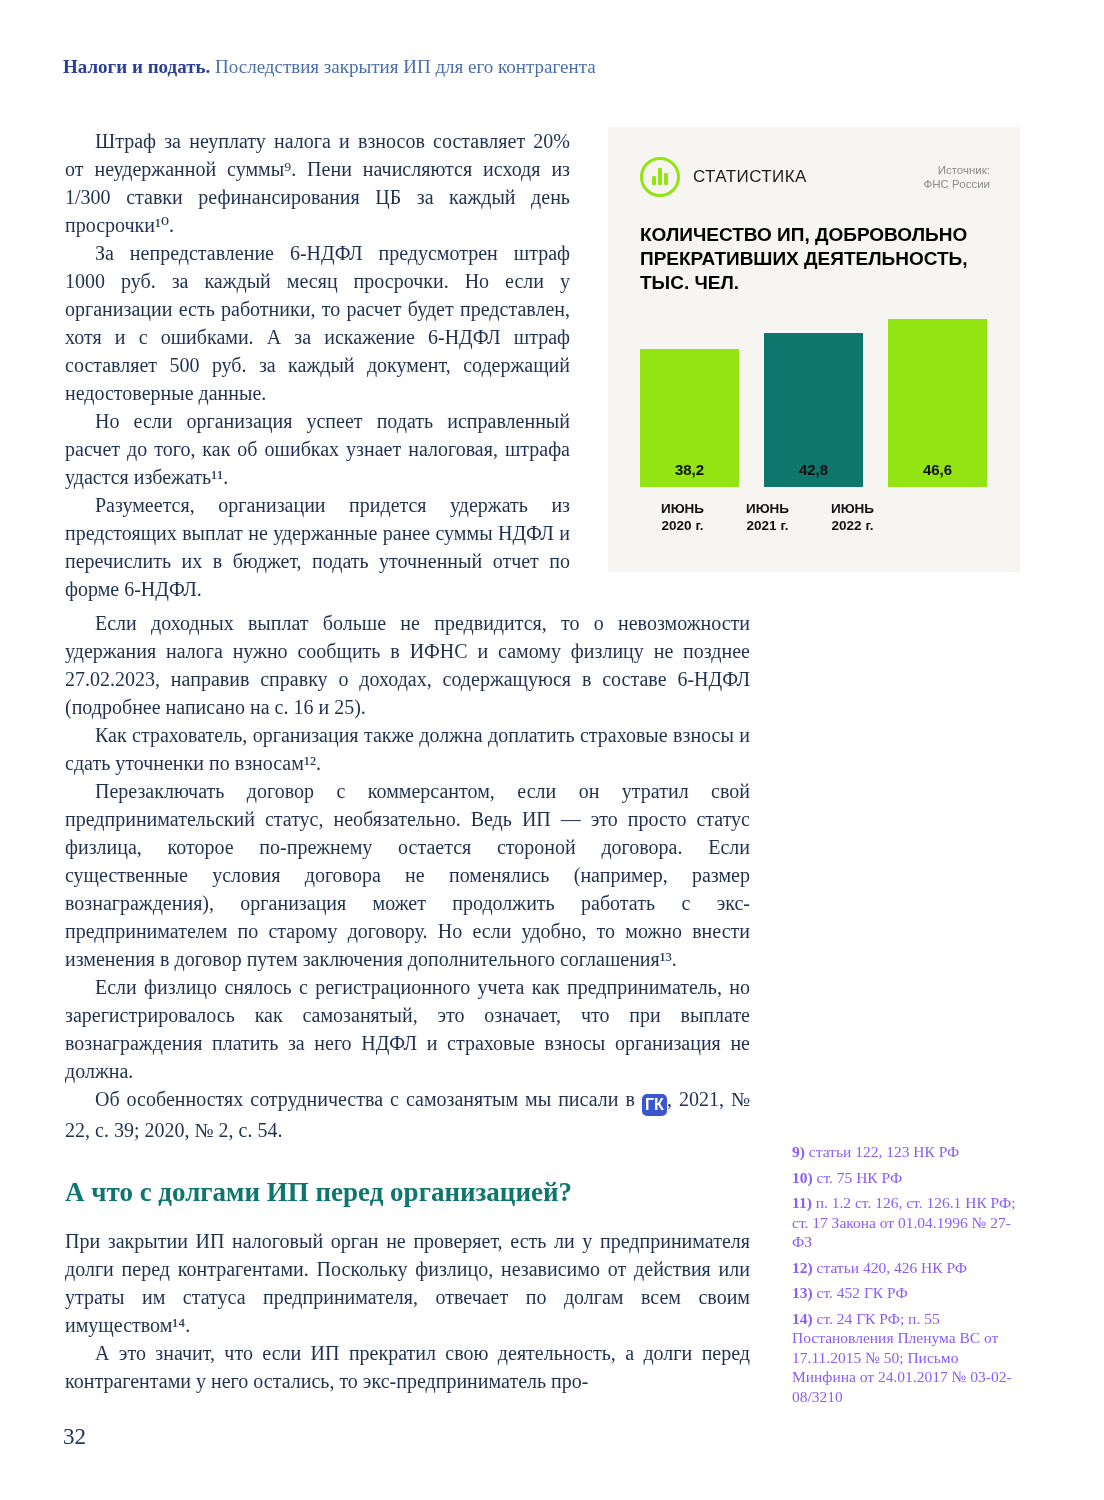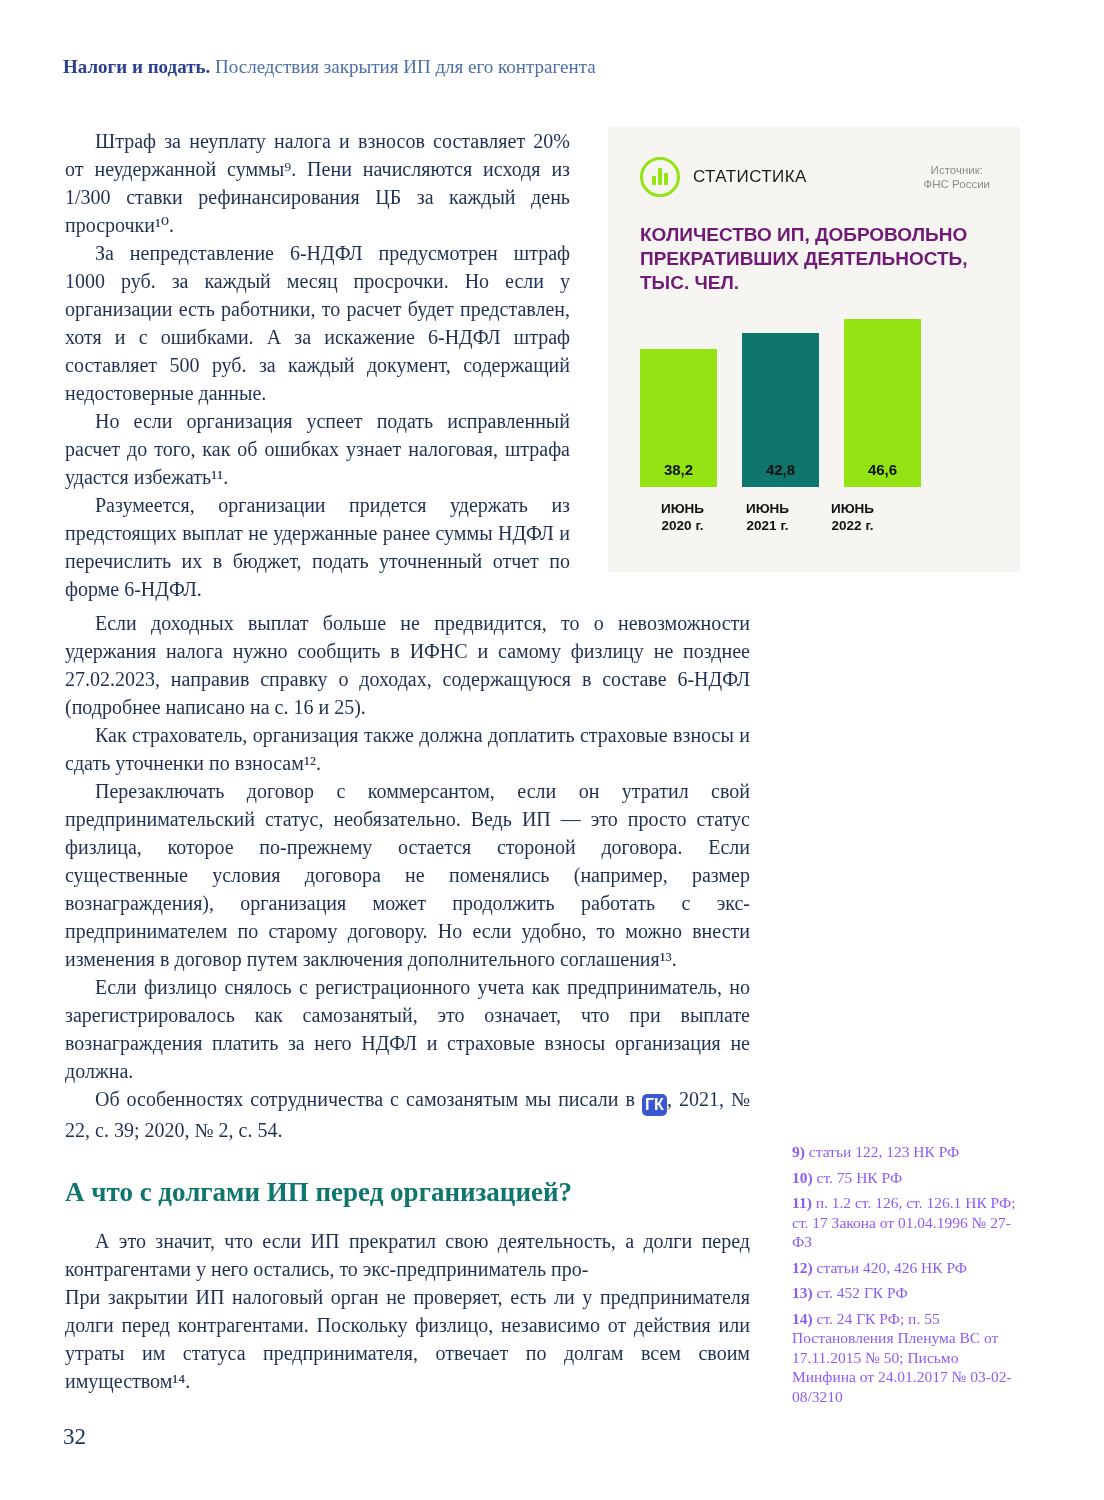--- a/index.html
+++ b/index.html
@@ -41,24 +41,24 @@
     font-family:"Liberation Sans","DejaVu Sans",sans-serif; color:#141414;
   }
   .stats-head { display:flex; align-items:center; }
   .stat-icon {
     width:40px; height:40px; border:3px solid var(--green); border-radius:50%;
     display:inline-flex; align-items:flex-end; justify-content:center; gap:2px;
     padding-bottom:9px; flex:0 0 auto;
   }
   .stat-icon i { display:block; width:4px; background:var(--green); border-radius:1px; }
   .stats-label { font-size:17px; margin-left:13px; color:#1c1c1c; letter-spacing:.4px; }
-  .stats-source { margin-left:auto; font-size:11.5px; line-height:14px; color:#8b8b8b; text-align:center; }
-  .chart-title { margin-top:26px; font-weight:bold; font-size:19px; line-height:24px; max-width:345px; color:#701a75; }
+  .stats-source { margin-left:auto; font-size:11.5px; line-height:14px; color:#8b8b8b; text-align:right; }
+  .chart-title { margin-top:26px; font-weight:bold; font-size:19px; line-height:24px; max-width:345px; color:#000000; }
   .bars { display:flex; align-items:flex-end; gap:25px; margin-top:22px; height:170px; }
-  .bar { width:77px; position:relative;text-decoration:underline; }
+  .bar { width:99px; position:relative;text-decoration:underline; }
   .bar-value {
     position:absolute; bottom:9px; left:0; width:100%; text-align:center;
     font-weight:bold; font-size:15px; color:#111;
   }
   .bar-labels { display:flex; margin-top:13px; }
   .bar-label { width:85px; text-align:center; font-weight:bold; font-size:13.5px; line-height:17px; color:#111; }
 
   
   .gk-badge {
     display:inline-flex; align-items:center; justify-content:center;
@@ -137,22 +137,22 @@
 
     <div class="full-col">
       <p class="body">Если доходных выплат больше не предвидится, то о невозможности удержания налога нужно сообщить в ИФНС и самому физлицу не позднее 27.02.2023, направив справку о доходах, содержащуюся в составе 6-НДФЛ (подробнее написано на с. 16 и 25).</p>
       <p class="body">Как страхователь, организация также должна доплатить страховые взносы и сдать уточненки по взносам¹².</p>
       <p class="body">Перезаключать договор с коммерсантом, если он утратил свой предпринимательский статус, необязательно. Ведь ИП — это просто статус физлица, которое по-прежнему остается стороной договора. Если существенные условия договора не поменялись (например, размер вознаграждения), организация может продолжить работать с экс-предпринимателем по старому договору. Но если удобно, то можно внести изменения в договор путем заключения дополнительного соглашения¹³.</p>
       <p class="body">Если физлицо снялось с регистрационного учета как предприниматель, но зарегистрировалось как самозанятый, это означает, что при выплате вознаграждения платить за него НДФЛ и страховые взносы организация не должна.</p>
       <p class="body"><span>Об особенностях сотрудничества с самозанятым мы писали в </span><span class="gk-badge">ГК</span><span>, 2021, № 22, с. 39; 2020, № 2, с. 54.</span></p>
 
       <h2 class="section">А что с долгами ИП перед организацией?</h2>
 
+      <p class="body noindent">При закрытии ИП налоговый орган не проверяет, есть ли у предпринимателя долги перед контрагентами. Поскольку физлицо, независимо от действия или утраты им статуса предпринимателя, отвечает по долгам всем своим имуществом¹⁴.</p>
       <p class="body">А это значит, что если ИП прекратил свою деятельность, а долги перед контрагентами у него остались, то экс-предприниматель про-</p>
-      <p class="body noindent">При закрытии ИП налоговый орган не проверяет, есть ли у предпринимателя долги перед контрагентами. Поскольку физлицо, независимо от действия или утраты им статуса предпринимателя, отвечает по долгам всем своим имуществом¹⁴.</p>
     </div>
 
   </div>
 
   <aside class="footnotes">
       <p><b>9) </b><span>статьи 122, 123 НК РФ</span></p>
       <p><b>10) </b><span>ст. 75 НК РФ</span></p>
       <p><b>11) </b><span>п. 1.2 ст. 126, ст. 126.1 НК РФ; ст. 17 Закона от 01.04.1996 № 27-ФЗ</span></p>
       <p><b>12) </b><span>статьи 420, 426 НК РФ</span></p>
       <p><b>13) </b><span>ст. 452 ГК РФ</span></p>

